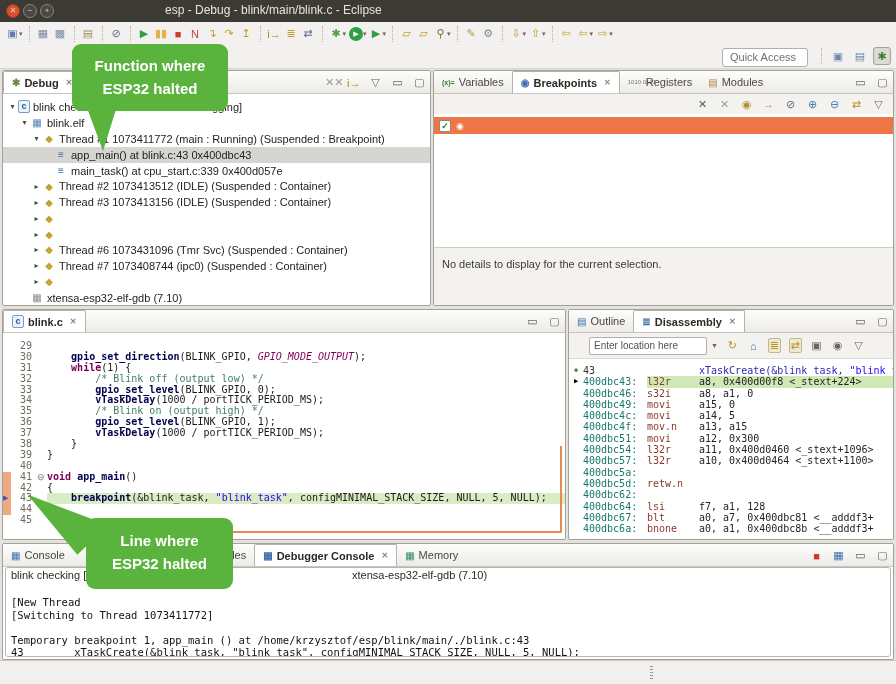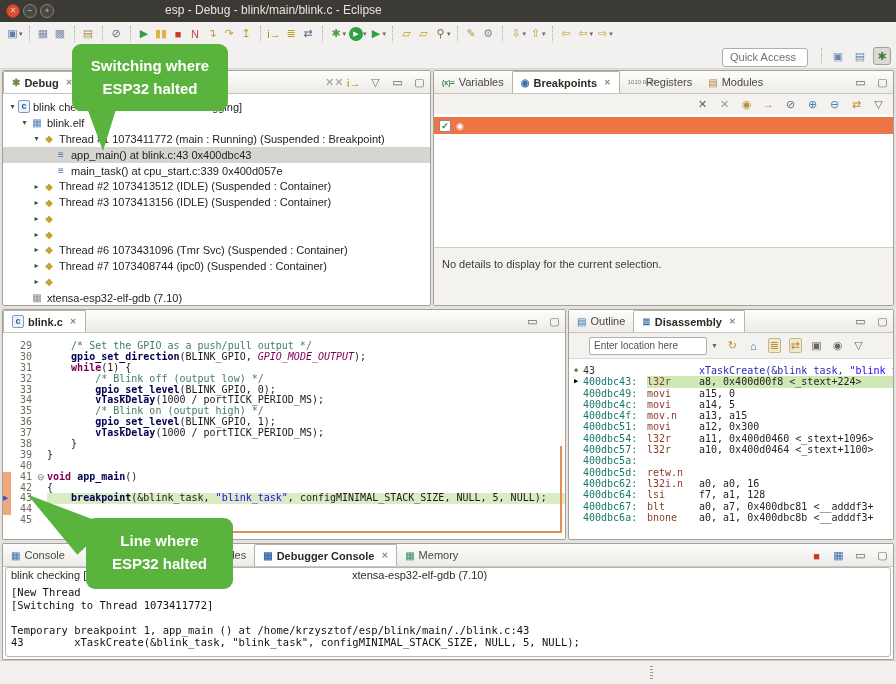--- a/index.html
+++ b/index.html
@@ -86,21 +86,21 @@
   .dhl{display:flex;flex:1}
   .dhl.cur{background:#cfe8b6}
   .dop{width:52px;flex:none;color:#8a3b2a}
   .dargs{flex:1;color:#232323}
   .dsrc{color:#2a2ab0}.dstr{color:#2a00ff}
   
   #console-content{position:absolute;left:2px;right:2px;top:23px;bottom:2px;background:#fff;
     border:1px solid #b9b5ae;border-radius:3px;padding:1px 0 0 5px;overflow:hidden}
   #console-desc{position:relative;font-size:11px;color:#2b2b2b;height:14px}
   #console-desc .right{position:absolute;left:341px;top:0}
-  #console-lines{margin-top:3px}
+  #console-lines{margin-top:13px}
   .conline{font:10.5px/12.5px "DejaVu Sans Mono",monospace;color:#111;white-space:pre}
   .pad-exec{padding-left:100px}
   
   #statusbar{position:absolute;left:0;top:660px;width:896px;height:24px;background:#f1f0ee;
     border-top:1px solid #cbc7c0}
   .grip{position:absolute;left:650px;top:5px;width:3px;height:13px;
     background:repeating-linear-gradient(#9a968e 0 1px,transparent 1px 3px)}
   
   .callout{position:absolute;background:var(--green);border-radius:9px;color:#fff;z-index:50;
     text-align:center;font-size:15px;font-weight:bold;line-height:23px}
@@ -319,21 +319,21 @@
       <div class="vicons" id="editor-winicons">
         <span class="vicon" style="color: rgb(106, 103, 95);">▭</span>
         <span class="vicon" style="color: rgb(106, 103, 95);">▢</span>
       </div>
   </div>
   <div id="code-lines">
       <div class="cline">
         <span class="ann"></span>
         <span class="lnum">29</span>
         <span class="fold"></span>
-        <span class="codetext"><span class="pl">    </span><span class="cm">/* Set the GPIO as a push/pull output */</span></span>
+        <span class="codetext"><span class="pl">    </span></span>
       </div>
       <div class="cline">
         <span class="ann"></span>
         <span class="lnum">30</span>
         <span class="fold"></span>
         <span class="codetext"><span class="pl">    </span><span class="fn">gpio_set_direction</span><span class="pl">(BLINK_GPIO, </span><span class="mc">GPIO_MODE_OUTPUT</span><span class="pl">);</span></span>
       </div>
       <div class="cline">
         <span class="ann"></span>
         <span class="lnum">31</span>
@@ -453,29 +453,30 @@
       <span class="vicon" style="color: rgb(63, 127, 191);">⌂</span>
       <span class="vicon pressed" style="color: rgb(184, 144, 46);">≣</span>
       <span class="vicon pressed" style="color: rgb(184, 144, 46);">⇄</span>
       <span class="vicon" style="color: rgb(106, 103, 95);">▣</span>
       <span class="vicon" style="color: rgb(106, 103, 95);">◉</span>
       <span class="vicon" style="color: rgb(106, 103, 95);">▽</span>
     </div>
   <div id="disasm-rows">
       <div class="drow"><span class="dgut" style="color: rgb(85, 127, 63);">◆</span><span class="daddr" style="color: rgb(51, 51, 51);">43</span><span style="padding-left: 52px; white-space: pre;"><span class="dsrc">xTaskCreate(&amp;blink_task, </span><span class="dstr">"blink_tas</span></span></div>
       <div class="drow"><span class="dgut">▶</span><span class="daddr">400dbc43:</span><span class="dhl cur"><span class="dop">l32r</span><span class="dargs">a8, 0x400d00f8 &lt;_stext+224&gt;</span></span></div>
+      <div class="drow"><span class="dgut"></span><span class="daddr">400dbc46:</span><span class="dhl"><span class="dop">s32i</span><span class="dargs">a8, a1, 0</span></span></div>
       <div class="drow"><span class="dgut"></span><span class="daddr">400dbc49:</span><span class="dhl"><span class="dop">movi</span><span class="dargs">a15, 0</span></span></div>
       <div class="drow"><span class="dgut"></span><span class="daddr">400dbc4c:</span><span class="dhl"><span class="dop">movi</span><span class="dargs">a14, 5</span></span></div>
       <div class="drow"><span class="dgut"></span><span class="daddr">400dbc4f:</span><span class="dhl"><span class="dop">mov.n</span><span class="dargs">a13, a15</span></span></div>
       <div class="drow"><span class="dgut"></span><span class="daddr">400dbc51:</span><span class="dhl"><span class="dop">movi</span><span class="dargs">a12, 0x300</span></span></div>
       <div class="drow"><span class="dgut"></span><span class="daddr">400dbc54:</span><span class="dhl"><span class="dop">l32r</span><span class="dargs">a11, 0x400d0460 &lt;_stext+1096&gt;</span></span></div>
       <div class="drow"><span class="dgut"></span><span class="daddr">400dbc57:</span><span class="dhl"><span class="dop">l32r</span><span class="dargs">a10, 0x400d0464 &lt;_stext+1100&gt;</span></span></div>
       <div class="drow"><span class="dgut"></span><span class="daddr">400dbc5a:</span></div>
       <div class="drow"><span class="dgut"></span><span class="daddr">400dbc5d:</span><span class="dhl"><span class="dop">retw.n</span><span class="dargs"></span></span></div>
-      <div class="drow"><span class="dgut"></span><span class="daddr">400dbc62:</span><span class="dhl"><span class="dop">l32i.n</span><span class="dargs">a0, a0, 16</span></span></div>
+      <div class="drow"><span class="dgut"></span><span class="daddr">400dbc62:</span></div>
       <div class="drow"><span class="dgut"></span><span class="daddr">400dbc64:</span><span class="dhl"><span class="dop">lsi</span><span class="dargs">f7, a1, 128</span></span></div>
       <div class="drow"><span class="dgut"></span><span class="daddr">400dbc67:</span><span class="dhl"><span class="dop">blt</span><span class="dargs">a0, a7, 0x400dbc81 &lt;__adddf3+</span></span></div>
       <div class="drow"><span class="dgut"></span><span class="daddr">400dbc6a:</span><span class="dhl"><span class="dop">bnone</span><span class="dargs">a0, a1, 0x400dbc8b &lt;__adddf3+</span></span></div>
     </div>
 </div>
 
 <div class="panel" style="left:2px;top:543px;width:892px;height:117px">
   <div class="phead" id="console-head">
     <div class="tab">
         <span class="tabicon" style="color: rgb(63, 111, 174); font-size: 10px;">▦</span>
@@ -515,20 +516,20 @@
       </div>
   </div>
 </div>
 
 <div id="statusbar">
   <span class="grip"></span>
 </div>
 
 <div class="tail" id="tail1"></div>
 <div class="callout" style="left:72px;top:44px;width:156px;height:67px;padding-top:10px">
-  <div>Switching where</div>
+  <div>Function where</div>
   <div>ESP32 halted</div>
 </div>
 <div class="tail" id="tail2"></div>
 <div class="callout" style="left:86px;top:518px;width:147px;height:71px;padding-top:11px">
   <div>Line where</div>
   <div>ESP32 halted</div>
 </div>
 
 </body></html>

